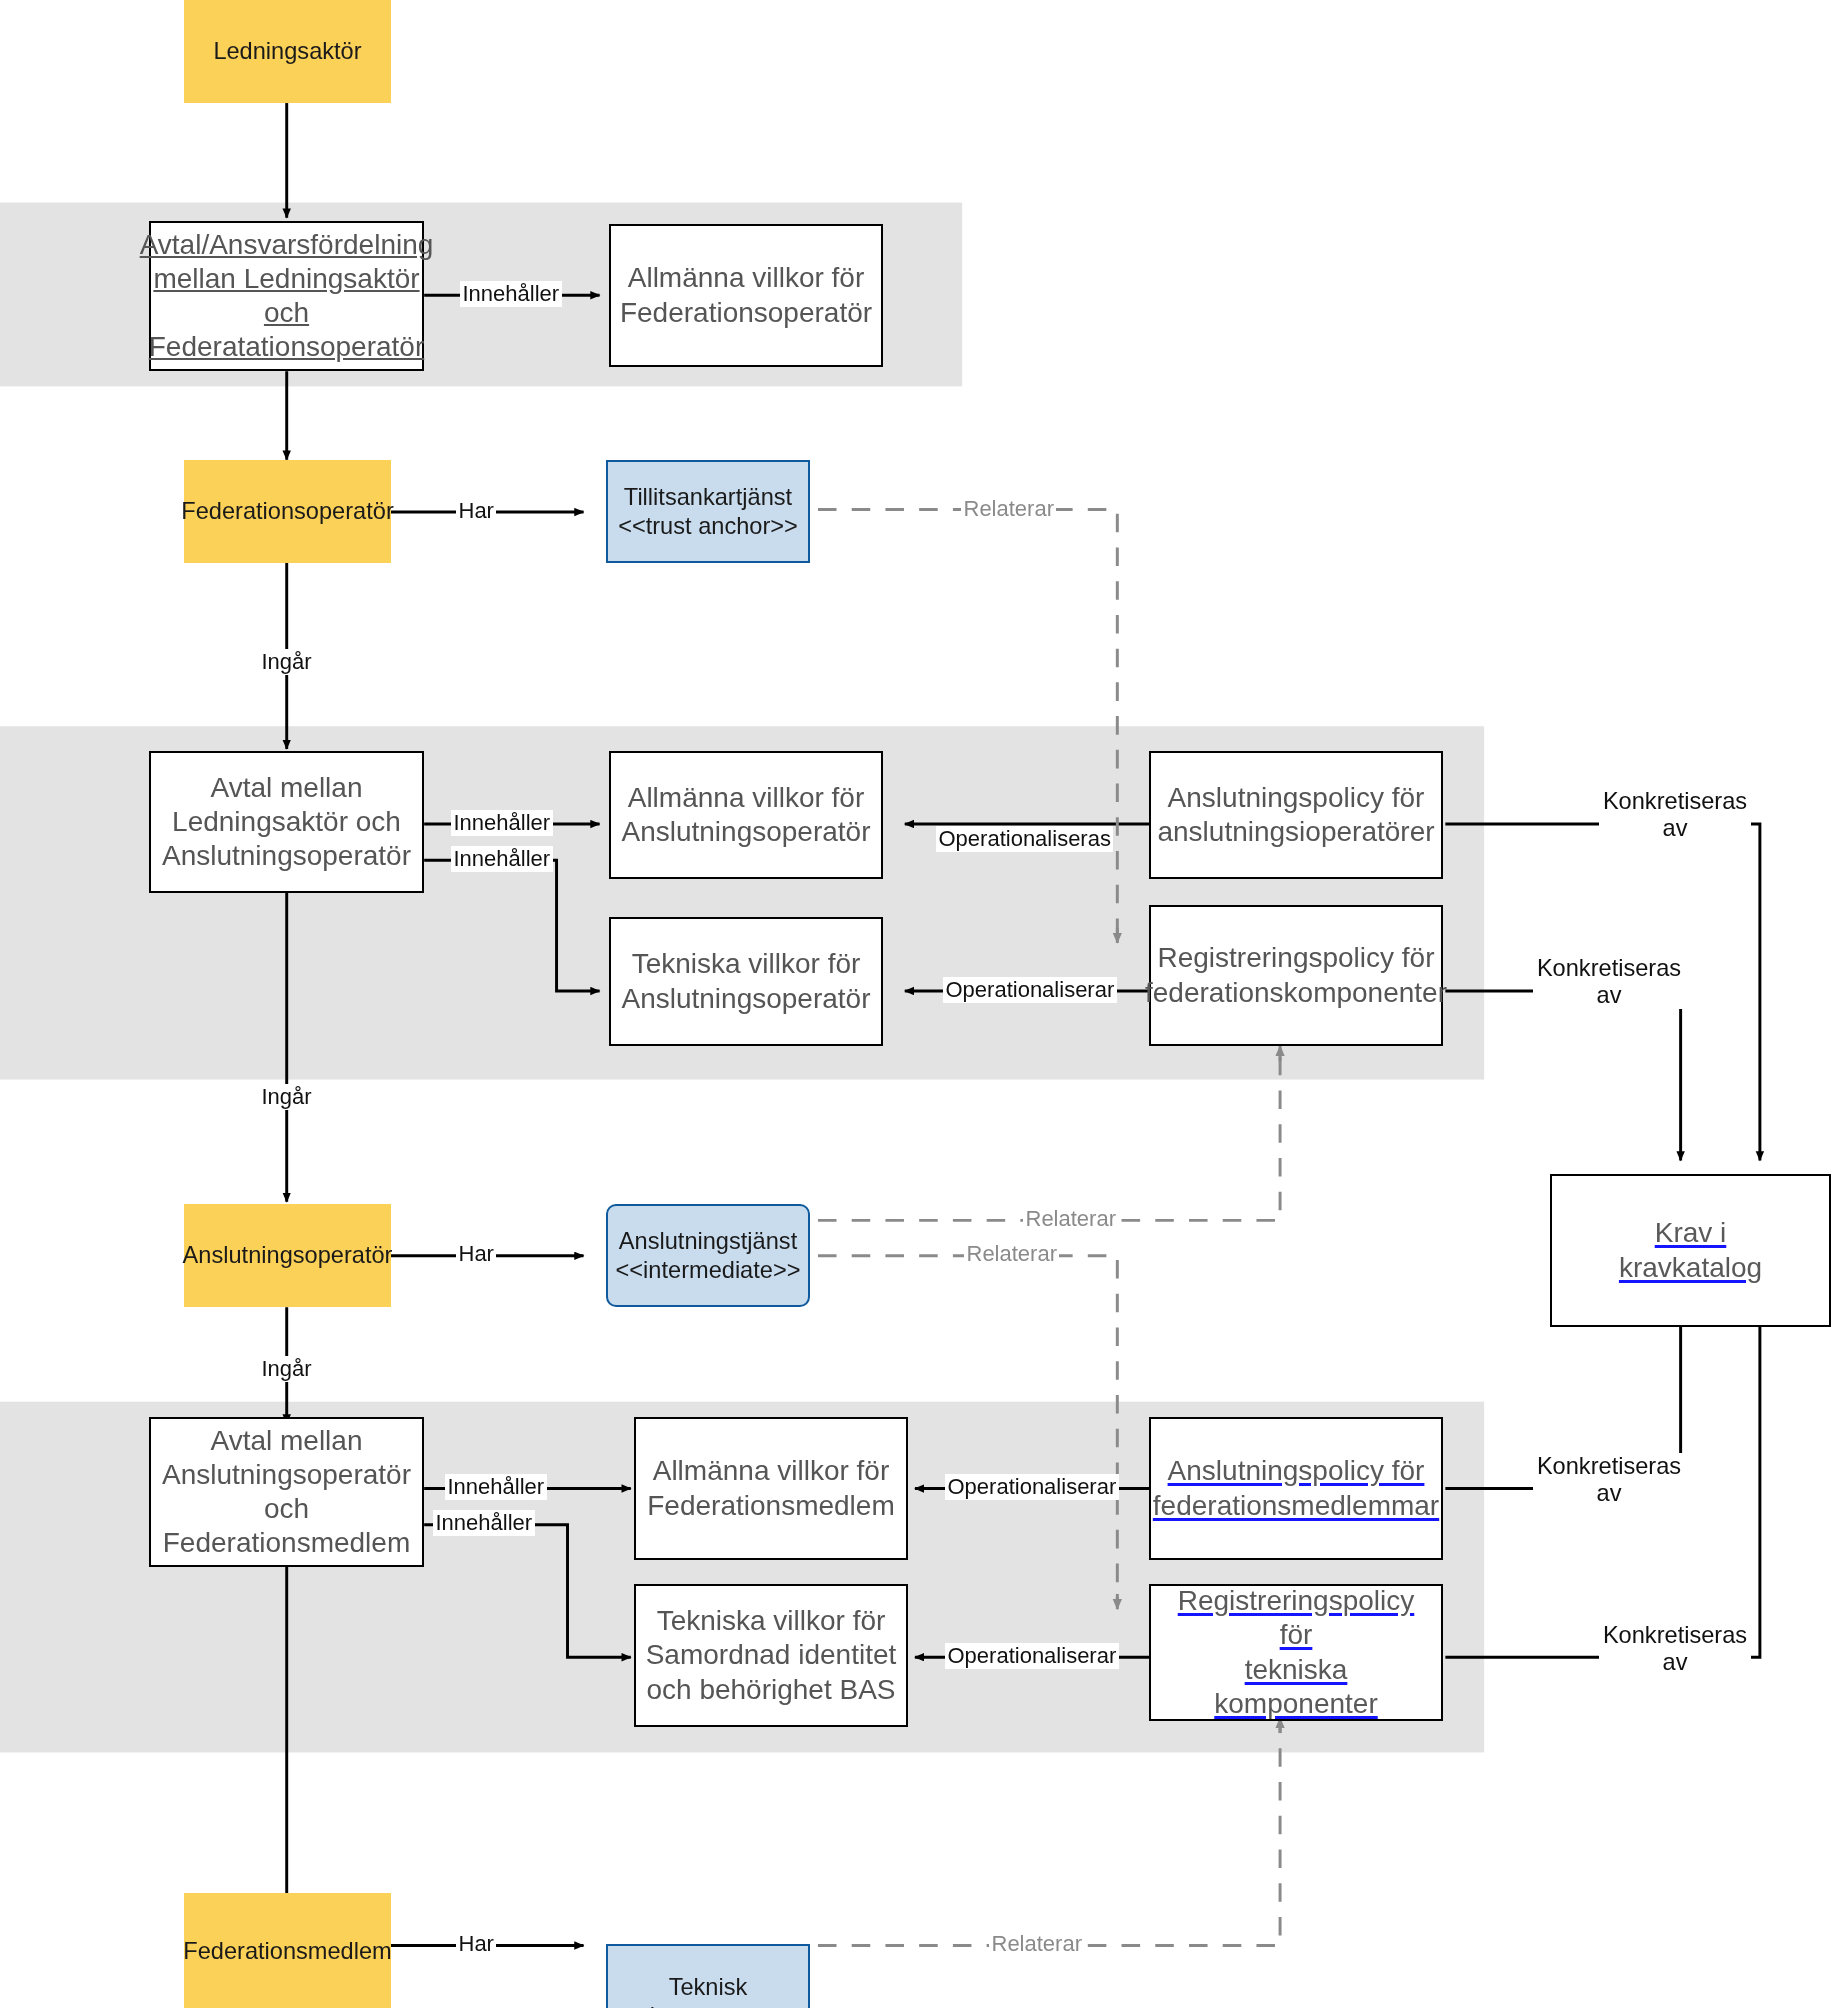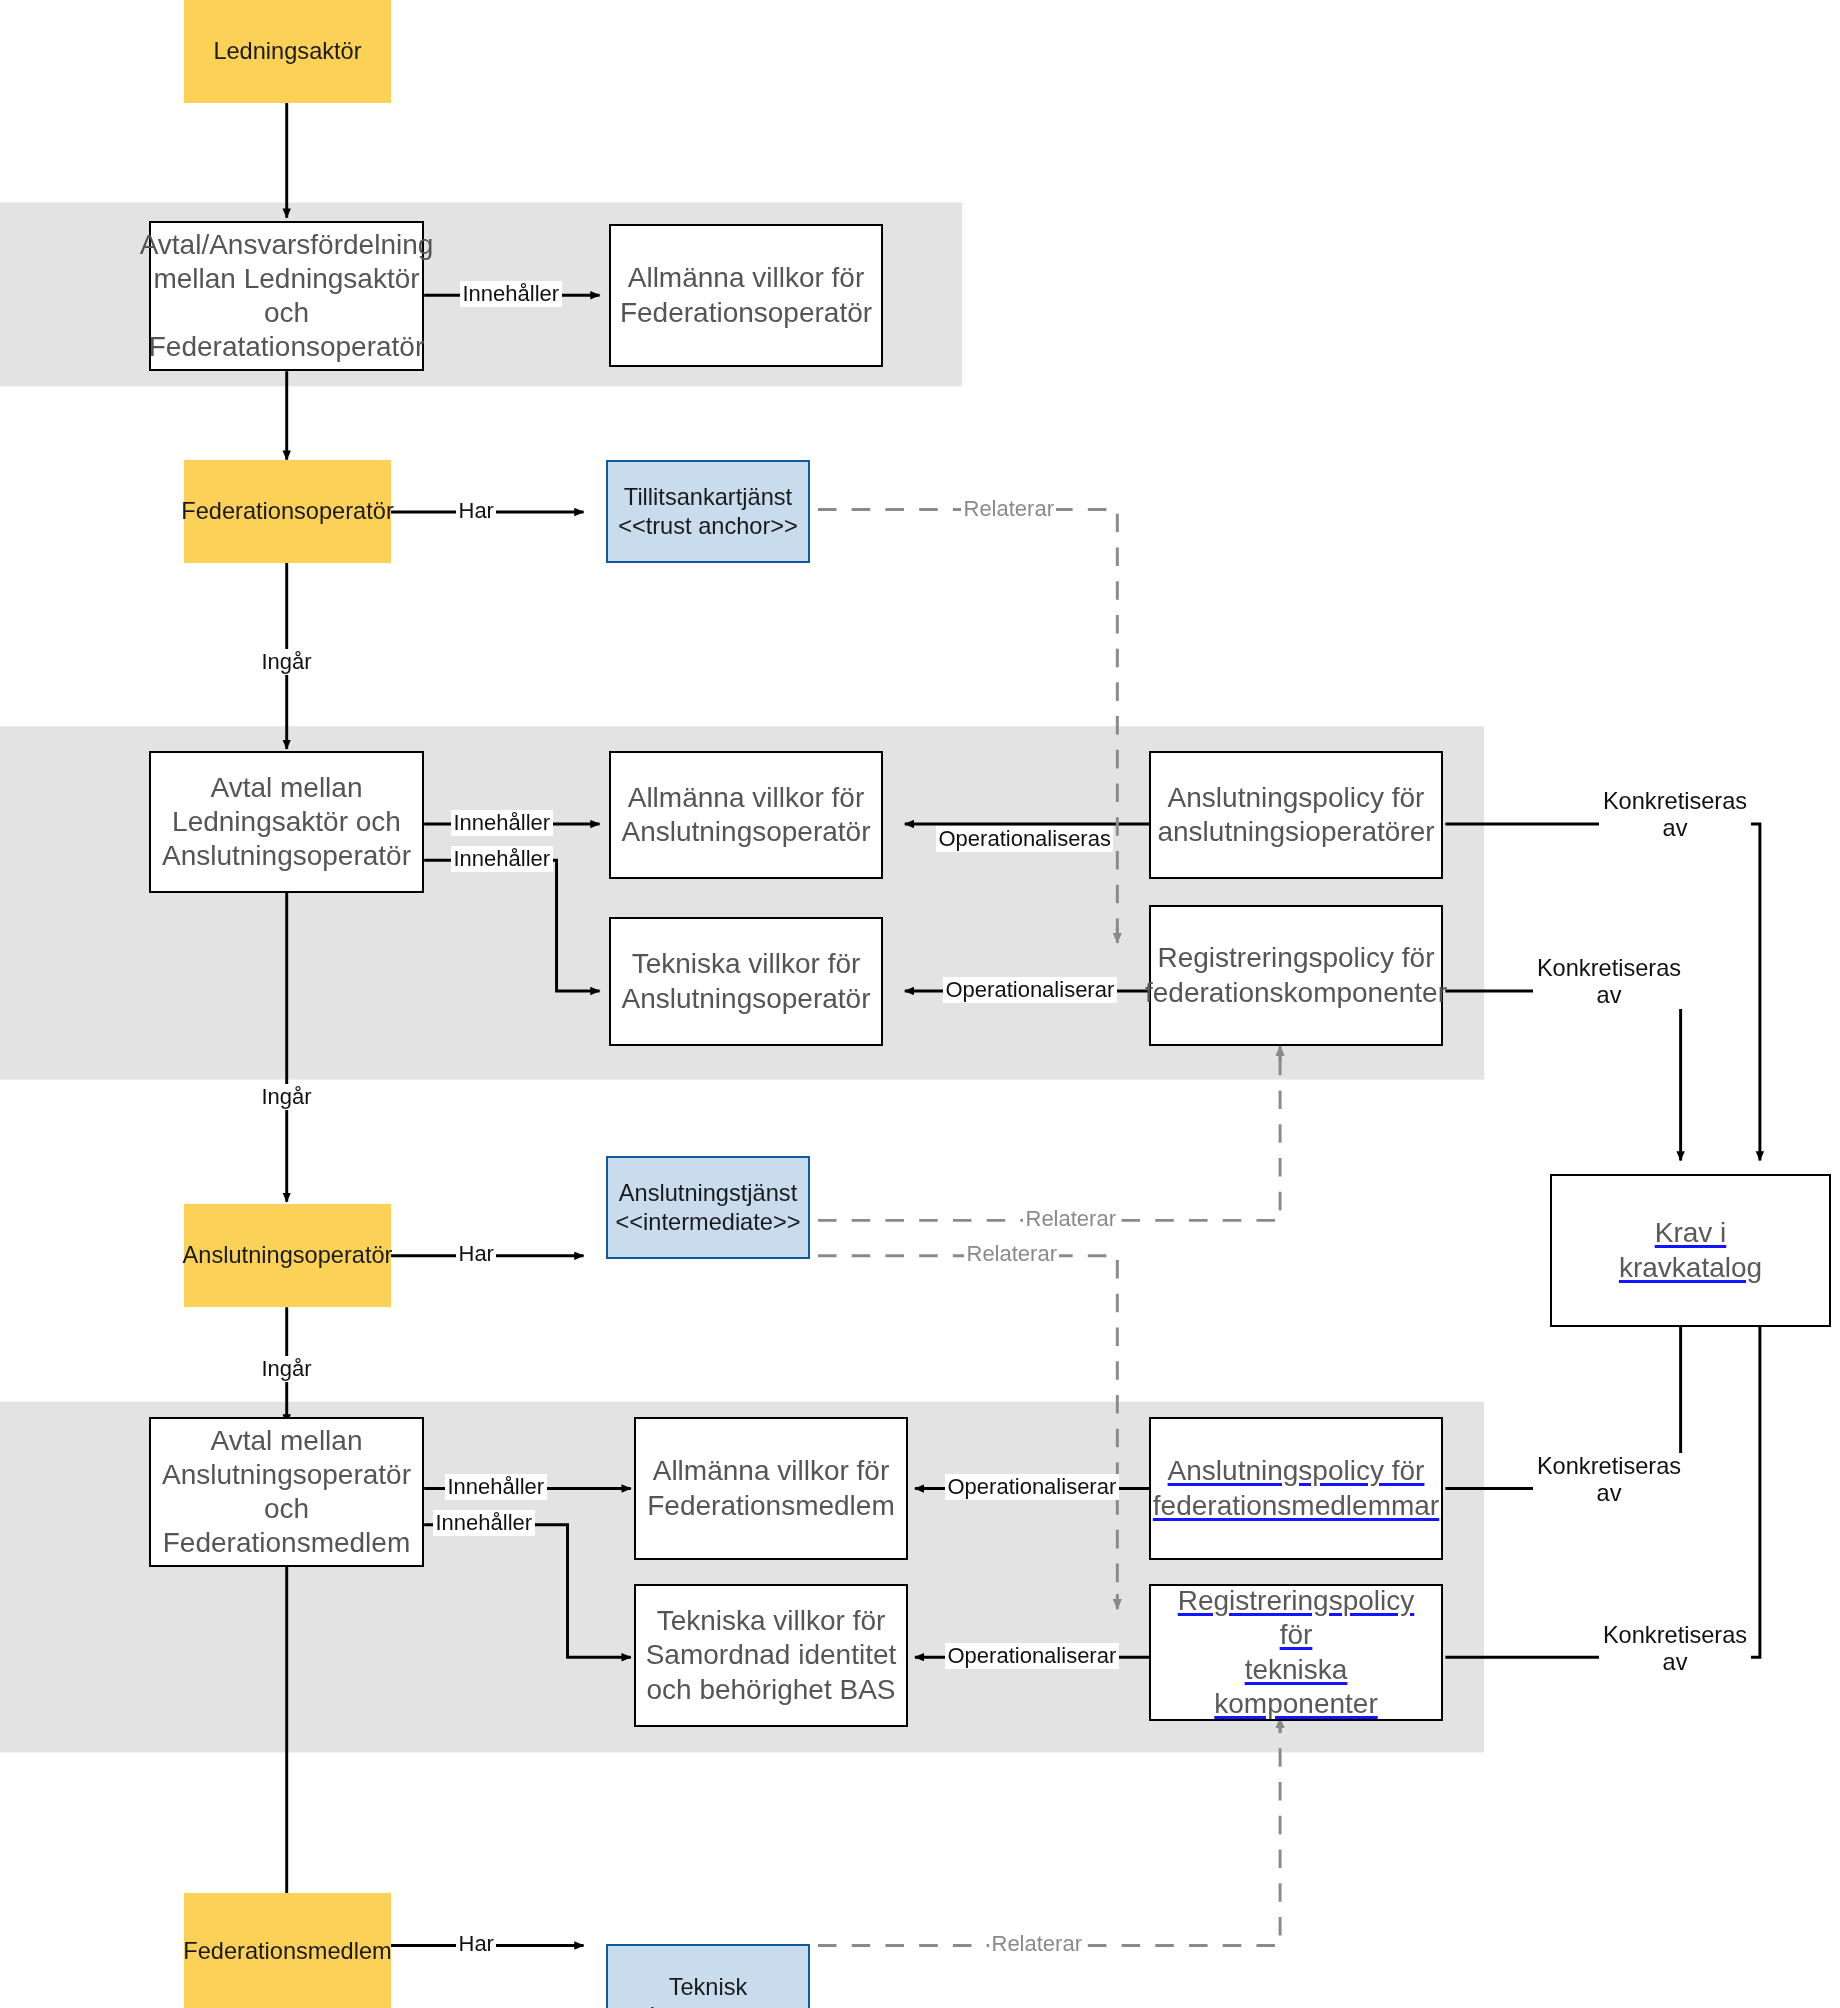--- a/index.html
+++ b/index.html
@@ -101,21 +101,21 @@
       <path d="M1518,1258 L1518,1240" marker-end="url(#ahg)"></path>
       <path d="M1325,1890 L1325,1908" marker-end="url(#ahg)"></path>
       <path d="M1518,2055 L1518,2037" marker-end="url(#ahg)"></path>
     </g>
   </svg>
 
   <div class="box box-yellow" style="left:184px;top:0px;width:207px;height:103px;">
     <span class="txt">Ledningsaktör</span>
   </div>
 
-  <div class="box box-white" style="left:149px;top:221px;width:275px;height:150px;">
+  <div class="box box-white" style="left:149px;top:221px;width:275px;height:150px;text-decoration:underline;">
     <span class="txt">Avtal/Ansvarsfördelning
 mellan Ledningsaktör
 och
 Federatationsoperatör</span>
   </div>
 
   <div class="box box-white" style="left:609px;top:224px;width:274px;height:143px;">
     <span class="txt">Allmänna villkor för
 Federationsoperatör</span>
   </div>
@@ -157,21 +157,21 @@
 
   <div class="box box-white" style="left:1550px;top:1150px;width:281px;height:153px;margin-top:24px;">
     <span class="txt link-txt">Krav i
 kravkatalog</span>
   </div>
 
   <div class="box box-yellow" style="left:184px;top:1204px;width:207px;height:103px;">
     <span class="txt">Anslutningsoperatör</span>
   </div>
 
-  <div class="box box-blue" style="left:582px;top:1156px;width:204px;height:103px;">
+  <div class="box box-blue" style="left:582px;top:1204px;width:204px;height:103px;border-radius:10px;">
     <span class="txt">Anslutningstjänst
 &lt;&lt;intermediate&gt;&gt;</span>
   </div>
 
   <div class="box box-white" style="left:149px;top:1417px;width:275px;height:150px;">
     <span class="txt">Avtal mellan
 Anslutningsoperatör
 och
 Federationsmedlem</span>
   </div>

